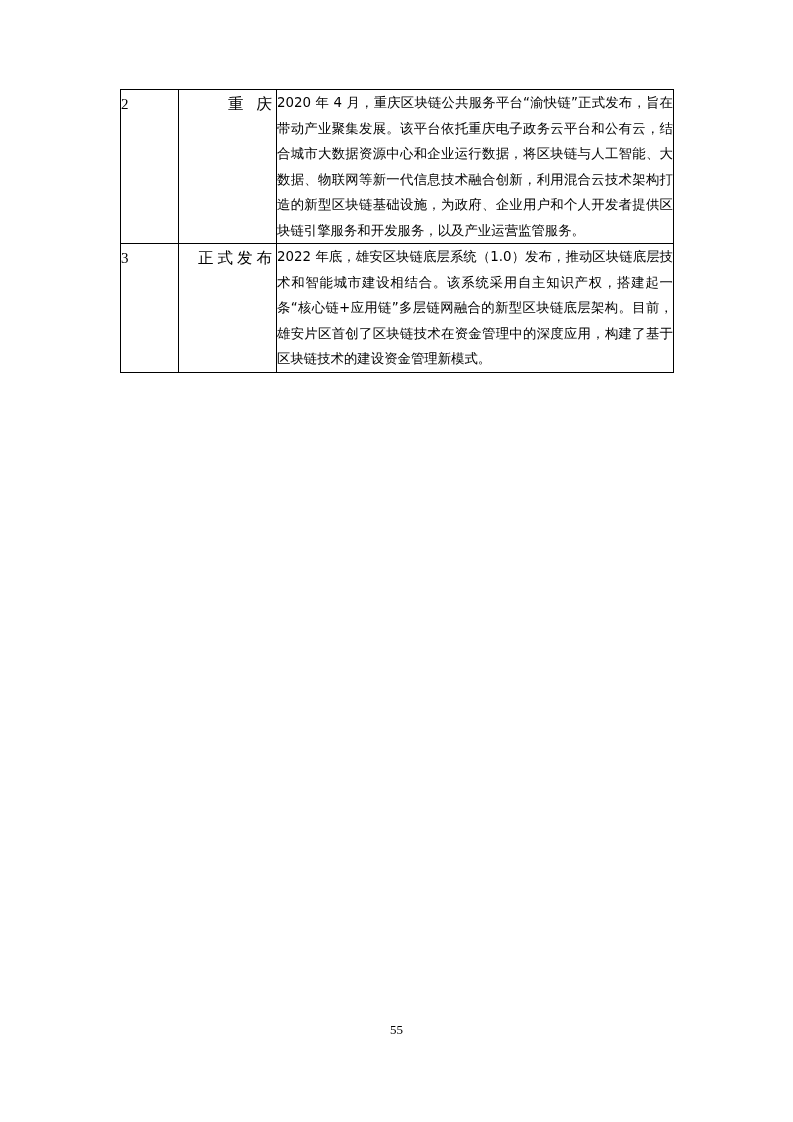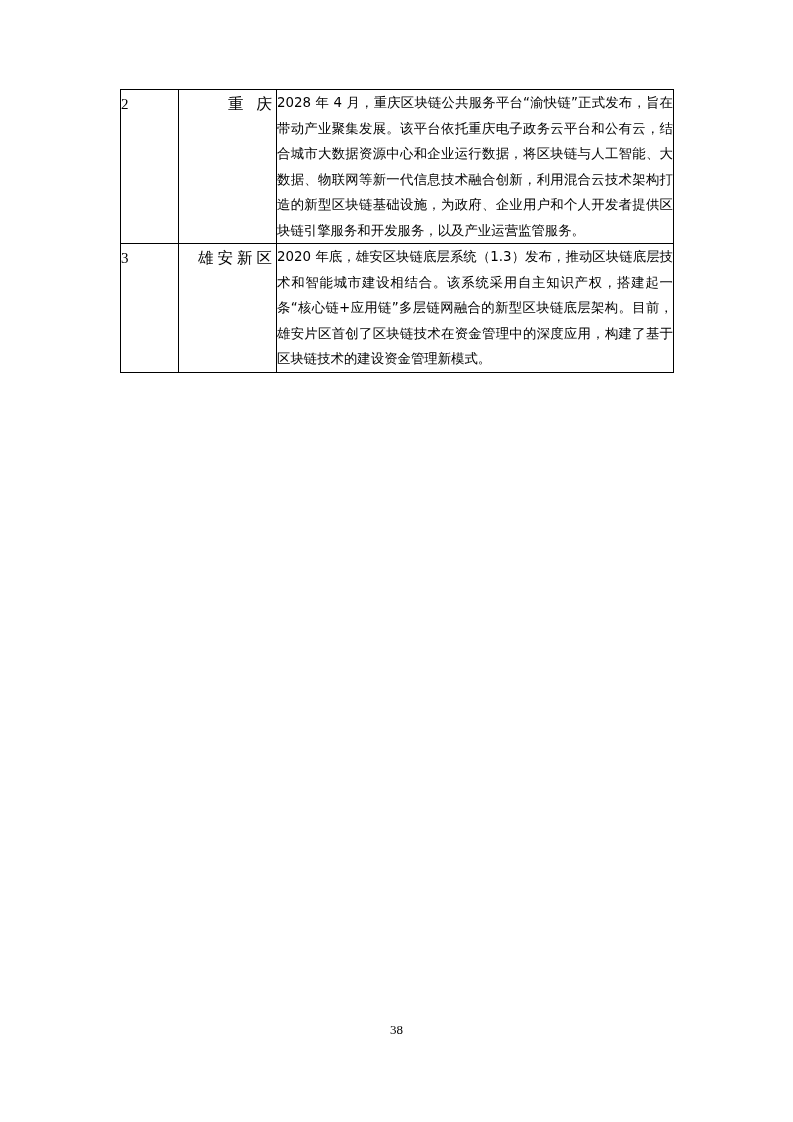--- a/index.html
+++ b/index.html
@@ -96,25 +96,25 @@
   <table class="doc-table">
     <colgroup>
       <col class="col-index">
       <col class="col-region">
       <col class="col-desc">
     </colgroup>
     <tbody>
       <tr>
         <td class="cell-index">2</td>
         <td class="cell-region">重 庆</td>
-        <td class="cell-desc">2028 年 4 月，重庆区块链公共服务平台“渝快链”正式发布，旨在带动产业聚集发展。该平台依托重庆电子政务云平台和公有云，结合城市大数据资源中心和企业运行数据，将区块链与人工智能、大数据、物联网等新一代信息技术融合创新，利用混合云技术架构打造的新型区块链基础设施，为政府、企业用户和个人开发者提供区块链引擎服务和开发服务，以及产业运营监管服务。</td>
+        <td class="cell-desc">2020 年 4 月，重庆区块链公共服务平台“渝快链”正式发布，旨在带动产业聚集发展。该平台依托重庆电子政务云平台和公有云，结合城市大数据资源中心和企业运行数据，将区块链与人工智能、大数据、物联网等新一代信息技术融合创新，利用混合云技术架构打造的新型区块链基础设施，为政府、企业用户和个人开发者提供区块链引擎服务和开发服务，以及产业运营监管服务。</td>
       </tr>
       <tr>
         <td class="cell-index">3</td>
-        <td class="cell-region">雄安新区</td>
-        <td class="cell-desc">2020 年底，雄安区块链底层系统（1.3）发布，推动区块链底层技术和智能城市建设相结合。该系统采用自主知识产权，搭建起一条“核心链+应用链”多层链网融合的新型区块链底层架构。目前，雄安片区首创了区块链技术在资金管理中的深度应用，构建了基于区块链技术的建设资金管理新模式。</td>
+        <td class="cell-region">正式发布</td>
+        <td class="cell-desc">2022 年底，雄安区块链底层系统（1.0）发布，推动区块链底层技术和智能城市建设相结合。该系统采用自主知识产权，搭建起一条“核心链+应用链”多层链网融合的新型区块链底层架构。目前，雄安片区首创了区块链技术在资金管理中的深度应用，构建了基于区块链技术的建设资金管理新模式。</td>
       </tr>
     </tbody>
   </table>
 
-  <div class="page-number">38</div>
+  <div class="page-number">55</div>
 
 </div>
 
 </body></html>

